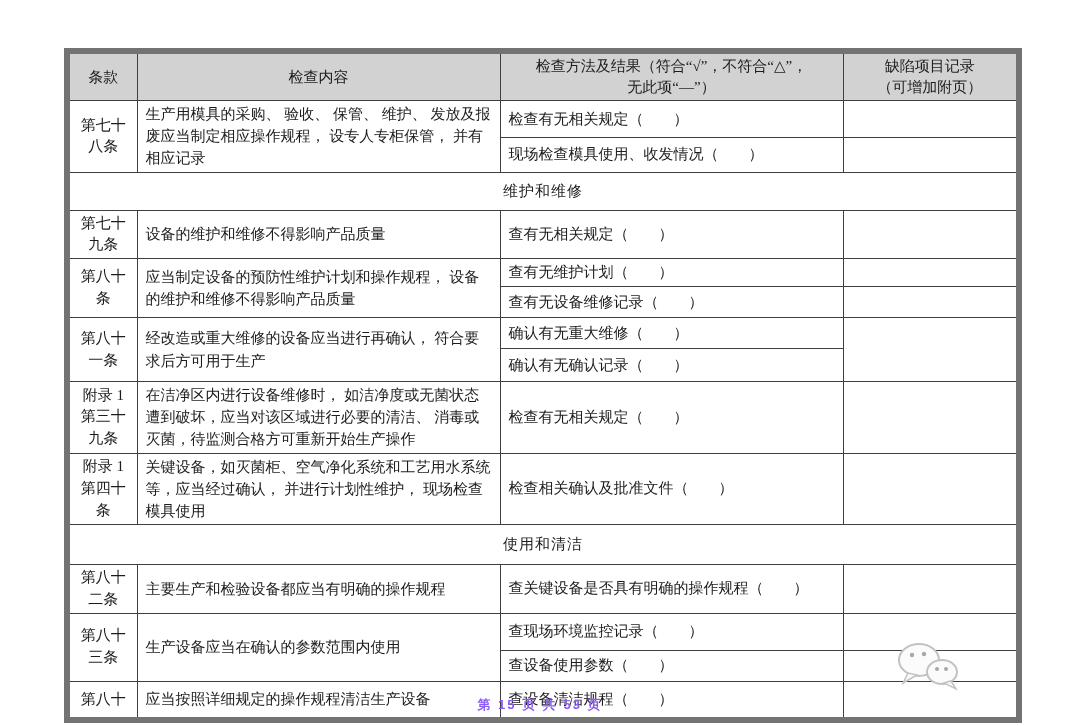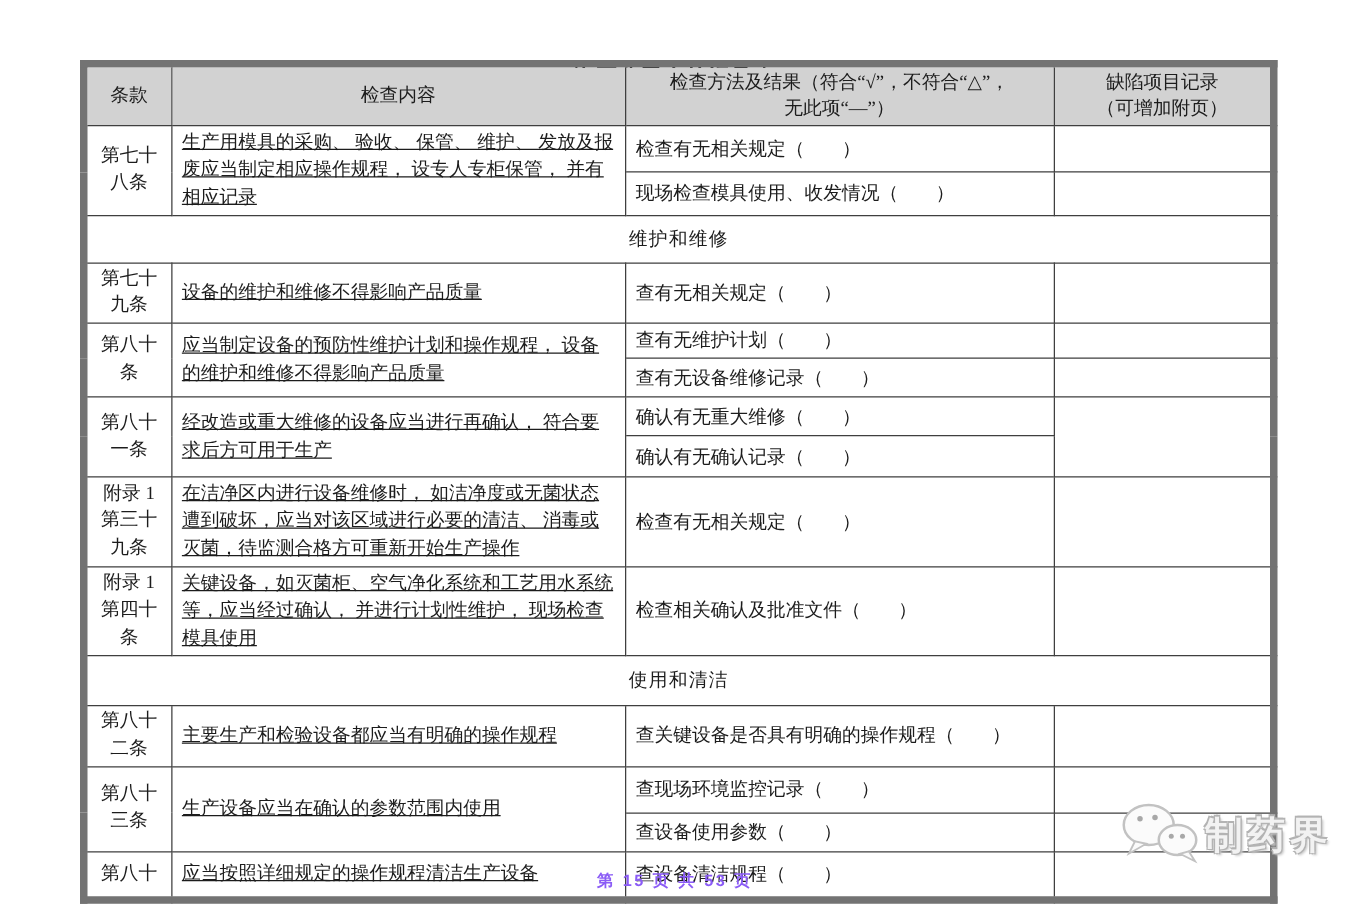--- a/index.html
+++ b/index.html
@@ -24,21 +24,21 @@
     overflow:hidden;
   }
   thead th{
     background:#d2d2d2;text-align:center;white-space:pre-line;
     line-height:1.4;padding:2px 4px;
   }
   td.clause{
     text-align:center;white-space:pre-line;line-height:1.45;padding:2px 2px;
   }
   td.content{
-    text-align:left;line-height:1.48;padding:3px 7px;text-decoration:underline;
+    text-align:left;line-height:1.48;padding:3px 7px;
   }
   td.method{
     text-align:left;padding:2px 8px;margin-left:43px;
   }
   td.section{
     text-align:center;letter-spacing:1px;margin-top:24px;
   }
   td.defect{background:#ffffff;}
   .rh43{height:43px}.rh34{height:34px}.rh31{height:31px}.rh38{height:38px}
   .rh46{height:46px}.rh28{height:28px}.rh33{height:33px}.rh65{height:65px}
@@ -188,16 +188,15 @@
       <ellipse cx="25" cy="20" rx="20" ry="16" fill="#fbfbfb" stroke="#c2c2c2" stroke-width="2"></ellipse>
       <path d="M14 33 L9 43 L23 35 Z" fill="#fbfbfb" stroke="#c2c2c2" stroke-width="1.5"></path>
       <circle cx="18" cy="15" r="2.2" fill="#a8a8a8"></circle>
       <circle cx="30" cy="14" r="2.2" fill="#a8a8a8"></circle>
       <ellipse cx="48" cy="32" rx="15" ry="12" fill="#fbfbfb" stroke="#c2c2c2" stroke-width="2"></ellipse>
       <path d="M57 41 L62 49 L50 43 Z" fill="#fbfbfb" stroke="#c2c2c2" stroke-width="1.5"></path>
       <circle cx="43" cy="29" r="2" fill="#a8a8a8"></circle>
       <circle cx="52" cy="29" r="2" fill="#a8a8a8"></circle>
     </svg>
   </span>
-  <span class="wm-text">制药界</span>
 </div>
 
 <div class="page-footer">第 15 页 共 53 页</div>
 
 </body></html>

